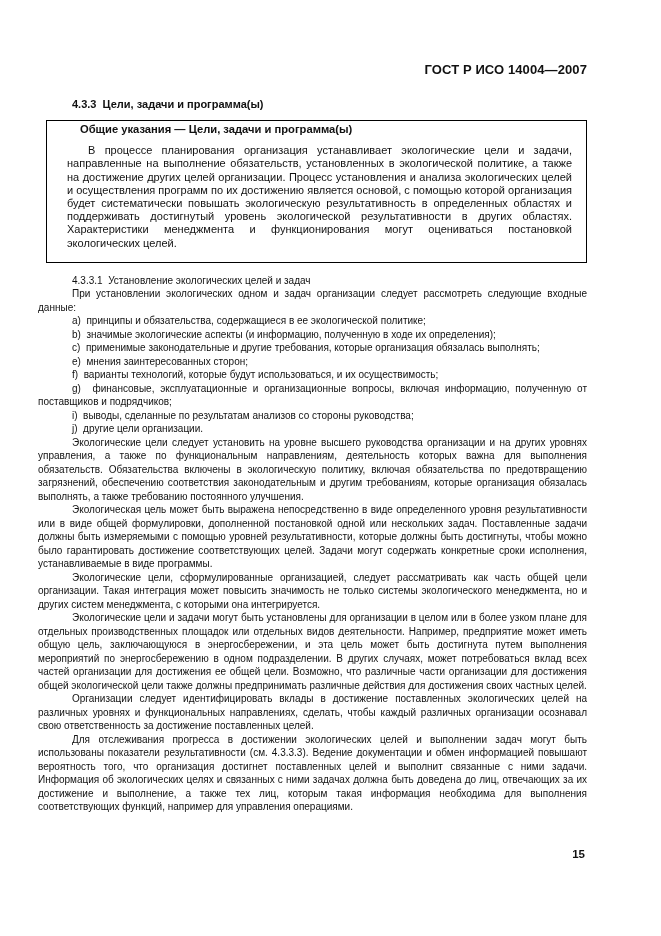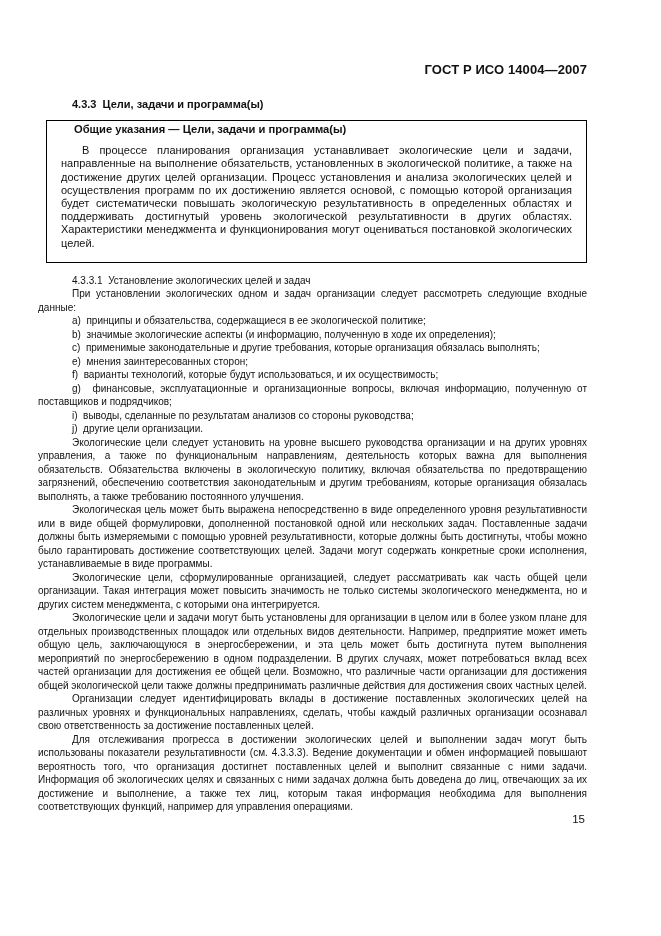--- a/index.html
+++ b/index.html
@@ -28,21 +28,21 @@
   .sec-heading {
     font-size: 11px;
     font-weight: 700;
     line-height: 15px;
     margin: 0 0 8px 0;
     padding-left: 34px;
   }
   .gbox {
     margin-left: 8px;
     border: 1.5px solid #000000;
-    padding: 2px 6px 4px 6px;
+    padding: 2px 6px 4px 12px;
     font-size: 11px;
     line-height: 13.2px;
   }
   .gbox .gbox-title {
     margin: 0;
     font-weight: 700;
     font-size: 11.2px;
     text-indent: 21px;
   }
   .gbox .gbox-text {
@@ -57,23 +57,24 @@
     text-align: justify;
     text-indent: 34px;
     hyphens: manual;
   }
   p.subsec-heading {
     margin-top: 11px;
     text-align: left;
   }
   .page-num {
     position: absolute;
-    top: 813px;
+    top: 848px;
     right: 76px;
     font-size: 11.5px;
+    font-weight: bold;
   }
 </style>
 </head>
 <body>
 
 <div class="sheet">
 
   <div class="doc-header">ГОСТ Р ИСО 14004—2007</div>
 
   <div class="sec-heading">4.3.3&nbsp; Цели, задачи и программа(ы)</div>

